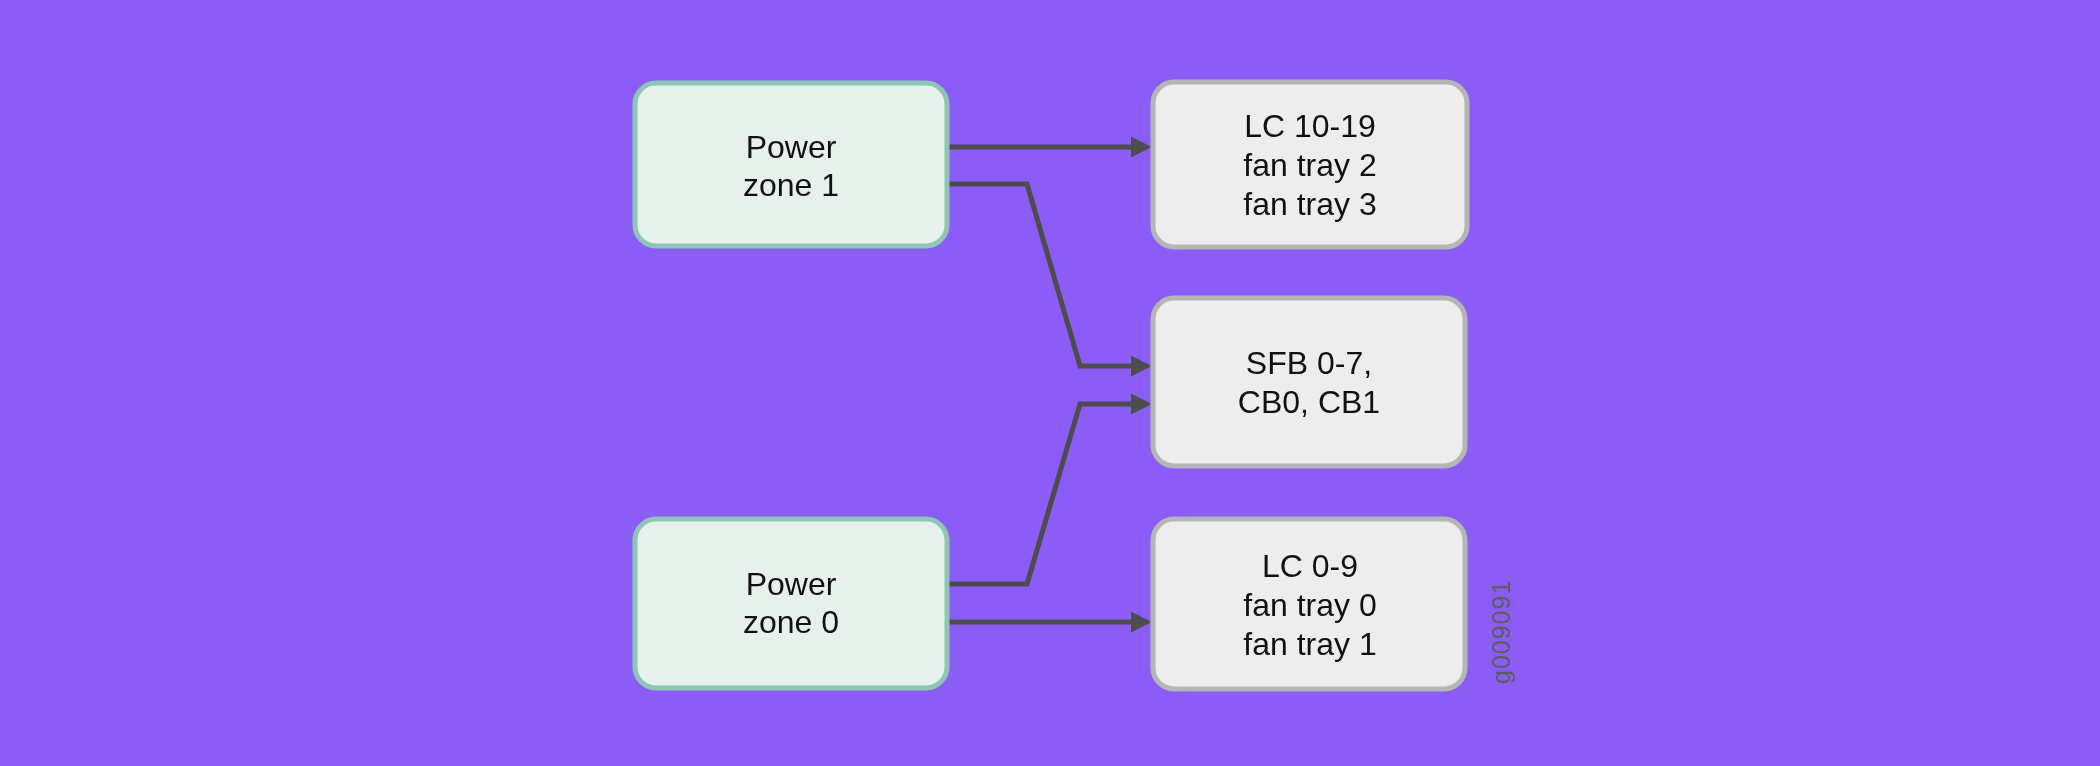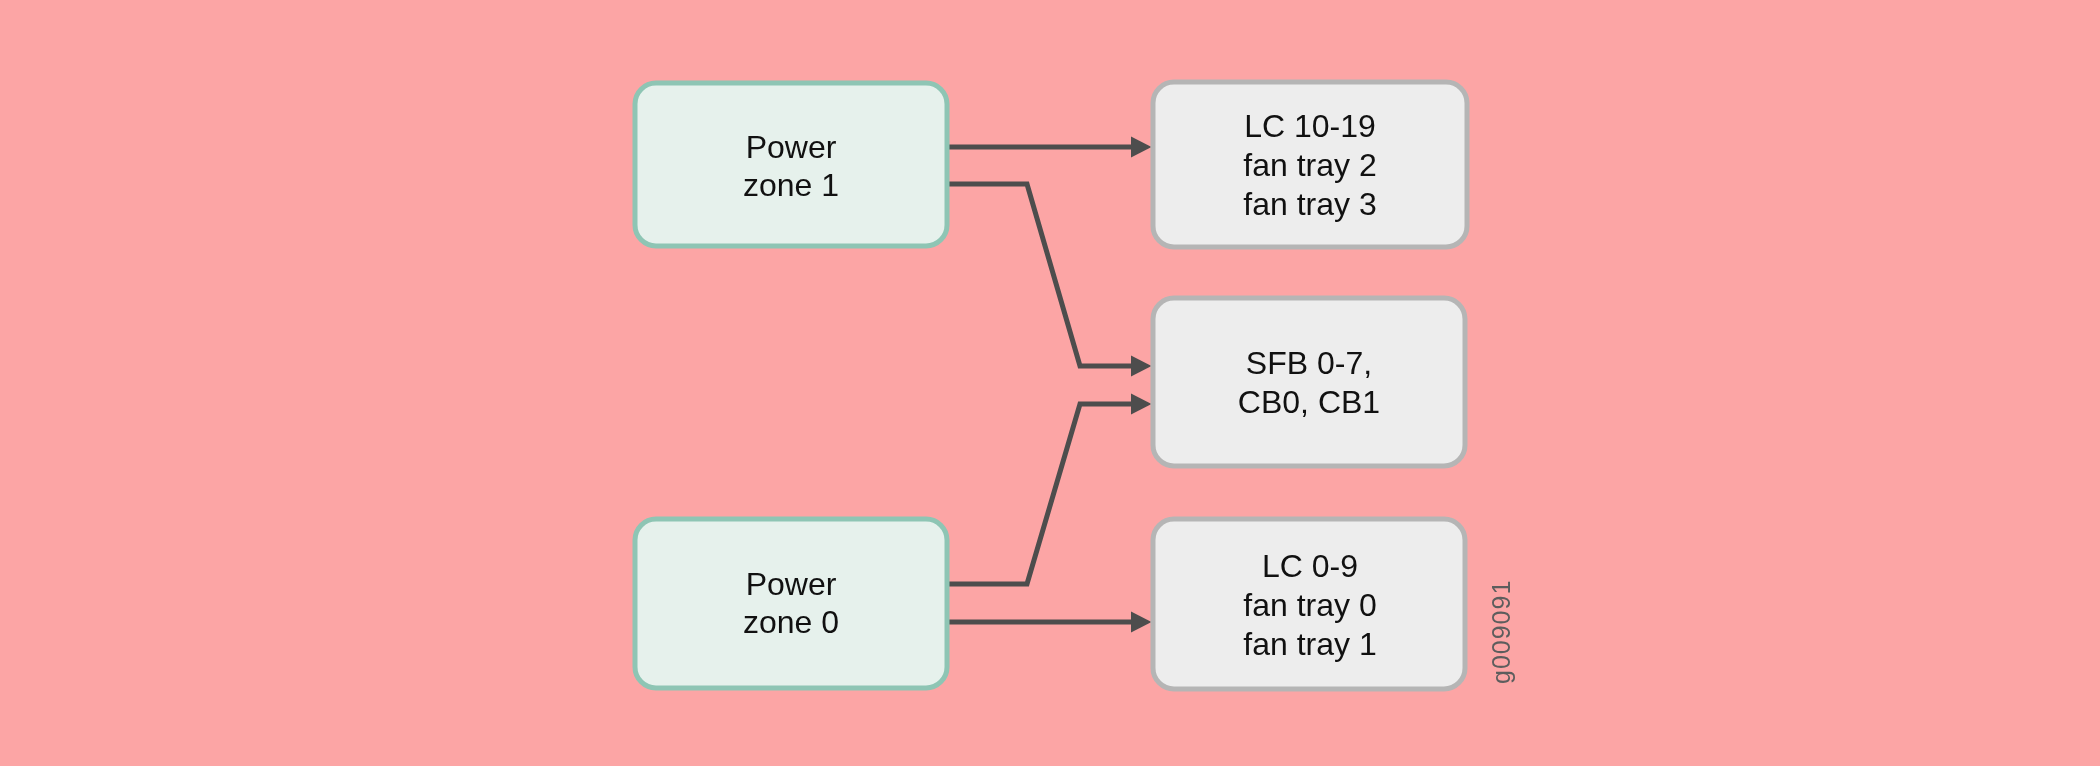--- a/index.html
+++ b/index.html
@@ -4,21 +4,21 @@
 <style>
   html, body {
     margin: 0;
     padding: 0;
     background: #ffffff;
   }
   .stage {
     position: relative;
     width: 2100px;
     height: 766px;
-    background: #fca5a5;
+    background: #8b5cf6;
     overflow: hidden;
   }
   svg { display: block; }
   .node-label {
     font-family: "Liberation Sans", sans-serif;
     font-size: 32px;
     text-anchor: middle;
   }
   .figure-id {
     font-family: "Liberation Sans", sans-serif;

